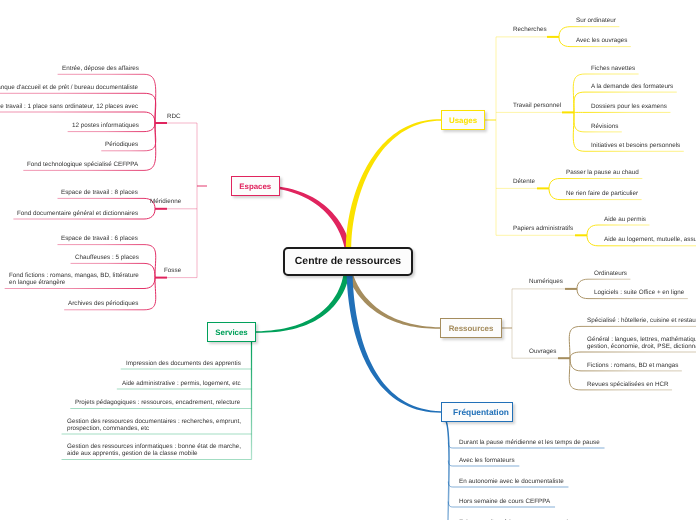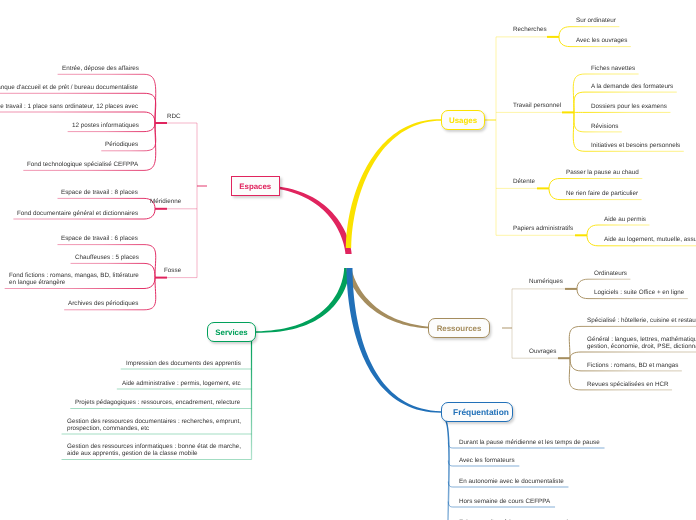--- a/index.html
+++ b/index.html
@@ -9,21 +9,21 @@
   #map{position:relative;width:696px;height:520px;background:#ffffff;overflow:hidden;
        transform:translateZ(0);}
   svg#edges{position:absolute;left:0;top:0;width:696px;height:520px;}
   .leaf,.sublabel,.node{will-change:transform;}
   .node{position:absolute;box-sizing:border-box;background:#fcfcfc;
         display:flex;align-items:center;justify-content:center;
         text-align:center;white-space:nowrap;}
   .center-node{border:2.2px solid #1c1c1c;border-radius:5px;
       font-weight:bold;font-size:10.4px;color:#151515;
       box-shadow:1.5px 2px 2.5px rgba(0,0,0,.18);}
-  .main-node{font-weight:bold;border-width:1.7px;border-style:solid;border-radius:7px;
+  .main-node{font-weight:bold;border-width:1.7px;border-style:solid;border-radius:0;
       font-size:7.9px;box-shadow:1.5px 2px 2.5px rgba(0,0,0,.18);}
   .main-node.sharp{border-radius:0px;margin-left:24px;}
   .sublabel{position:absolute;font-size:6.3px;color:#333333;white-space:nowrap;}
   .leaf{position:absolute;font-size:6.3px;color:#333333;line-height:7px;white-space:pre;}
   .leaf.lft{text-align:left;}
   .leaf.rgt{text-align:left;}
 </style>
 </head>
 <body>
 
@@ -289,29 +289,30 @@
     <div class="leaf rgt" style="left: 603.5px; top: 215.6px; width: 42px;">Aide au permis</div>
     <div class="leaf rgt" style="left: 603.5px; top: 236.4px; width: 108.875px;">Aide au logement, mutuelle, assurance</div>
     <div class="node main-node" style="left: 207px; top: 322px; width: 49px; height: 20px; border-color: rgb(0, 160, 90); color: rgb(0, 160, 90); text-align: center;">Services</div>
     <div class="leaf lft" style="left: 125.688px; top: 359.6px; width: 116.812px;">Impression des documents des apprentis</div>
     <div class="leaf lft" style="left: 121.844px; top: 379.6px; width: 120.656px;">Aide administrative : permis, logement, etc</div>
     <div class="leaf lft" style="left: 75.2812px; top: 399.1px; width: 167.219px;">Projets pédagogiques : ressources, encadrement, relecture</div>
     <div class="leaf lft" style="left: 66.5469px; top: 417.6px; width: 175.953px;">Gestion des ressources documentaires : recherches, emprunt,
 prospection, commandes, etc</div>
     <div class="leaf lft" style="left: 66.5312px; top: 443.1px; width: 175.969px;">Gestion des ressources informatiques : bonne état de marche,
 aide aux apprentis, gestion de la classe mobile</div>
-    <div class="node main-node" style="left: 428px; top: 318px; width: 62px; height: 20px; border-color: rgb(165, 141, 94); color: rgb(165, 141, 94);">Ressources</div>
+    <div class="node main-node" style="left: 440px; top: 318px; width: 62px; height: 20px; border-color: rgb(165, 141, 94); color: rgb(165, 141, 94);">Ressources</div>
     <div class="sublabel" style="left: 528.5px; top: 278.4px;">Numériques</div>
     <div class="leaf rgt" style="left: 593.5px; top: 269.8px; width: 32.9062px;">Ordinateurs</div>
     <div class="leaf rgt" style="left: 593.5px; top: 289.2px; width: 90.375px;">Logiciels : suite Office + en ligne</div>
     <div class="sublabel" style="left: 528.5px; top: 347.7px;">Ouvrages</div>
     <div class="leaf rgt" style="left: 586.5px; top: 317px; width: 124.609px;">Spécialisé : hôtellerie, cuisine et restauration</div>
     <div class="leaf rgt" style="left: 586.5px; top: 335.6px; width: 121.812px;">Général : langues, lettres, mathématiques,
 gestion, économie, droit, PSE, dictionnaires</div>
     <div class="leaf rgt" style="left: 586.5px; top: 361.5px; width: 91.3438px;">Fictions : romans, BD et mangas</div>
     <div class="leaf rgt" style="left: 586.5px; top: 380.5px; width: 81.5469px;">Revues spécialisées en HCR</div>
     <div class="node main-node" style="left: 441px; top: 402px; width: 72px; height: 20px; border-color: rgb(33, 112, 184); color: rgb(33, 112, 184); font-size: 8.4px; padding-left: 8px;">Fréquentation</div>
     <div class="leaf rgt" style="left: 458.8px; top: 438.6px; width: 142.719px;">Durant la pause méridienne et les temps de pause</div>
     <div class="leaf rgt" style="left: 458.8px; top: 456.6px; width: 57.5312px;">Avec les formateurs</div>
     <div class="leaf rgt" style="left: 458.8px; top: 477.6px; width: 106.672px;">En autonomie avec le documentaliste</div>
     <div class="leaf rgt" style="left: 458.8px; top: 497.6px; width: 93.2344px;">Hors semaine de cours CEFPPA</div>
     <div class="leaf rgt" style="left: 458.8px; top: 518.6px; width: 114.172px;">Echanges d'expériences entre apprentis</div>
+    <div class="node center-node" style="left: 283px; top: 247px; width: 130px; height: 29px;">Centre de ressources</div>
   </div>
 
 </body></html>

